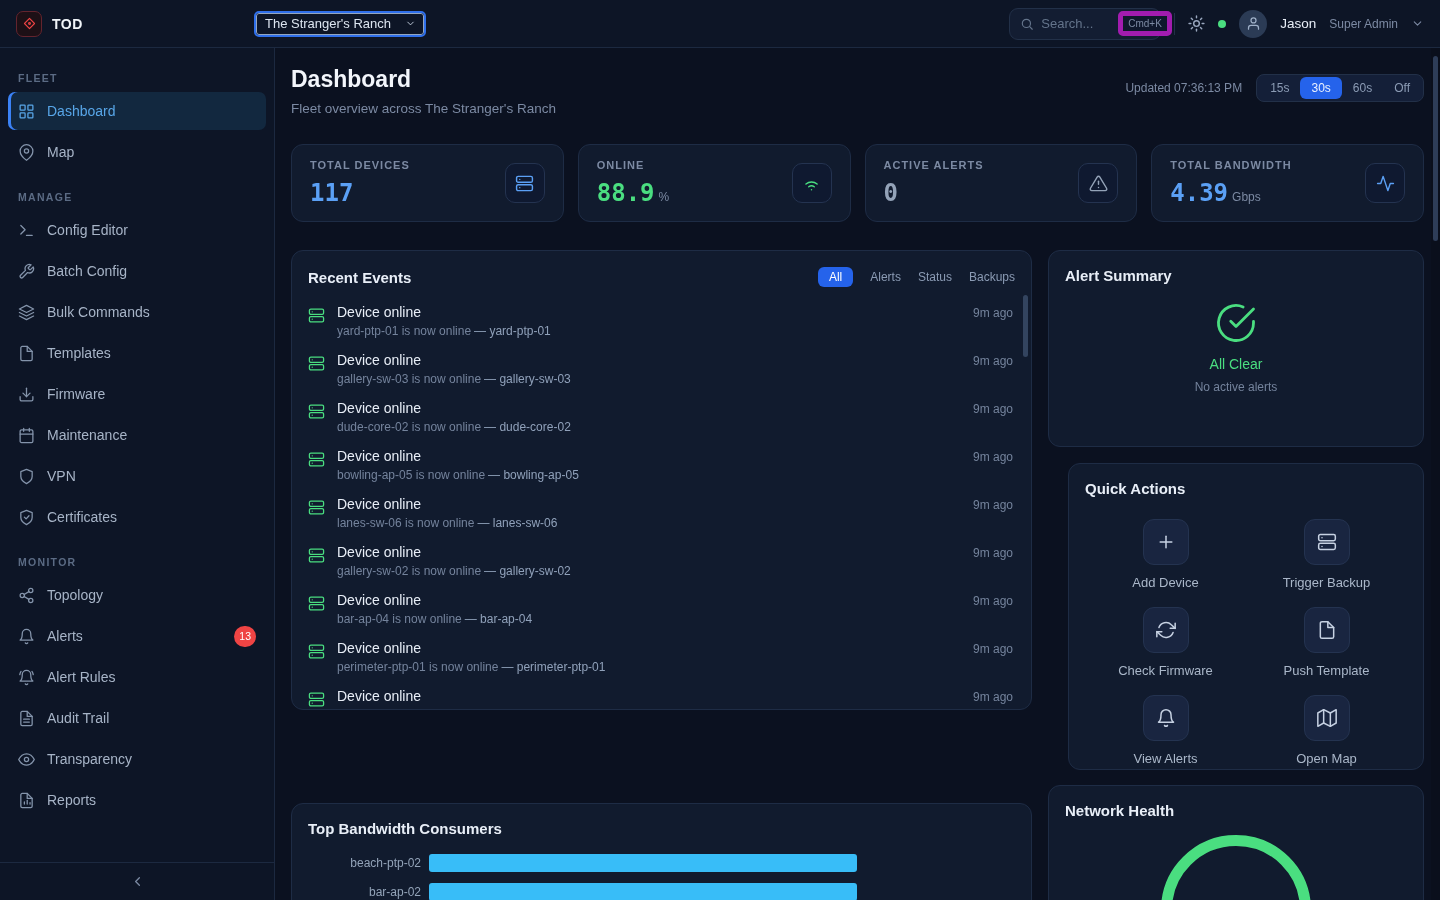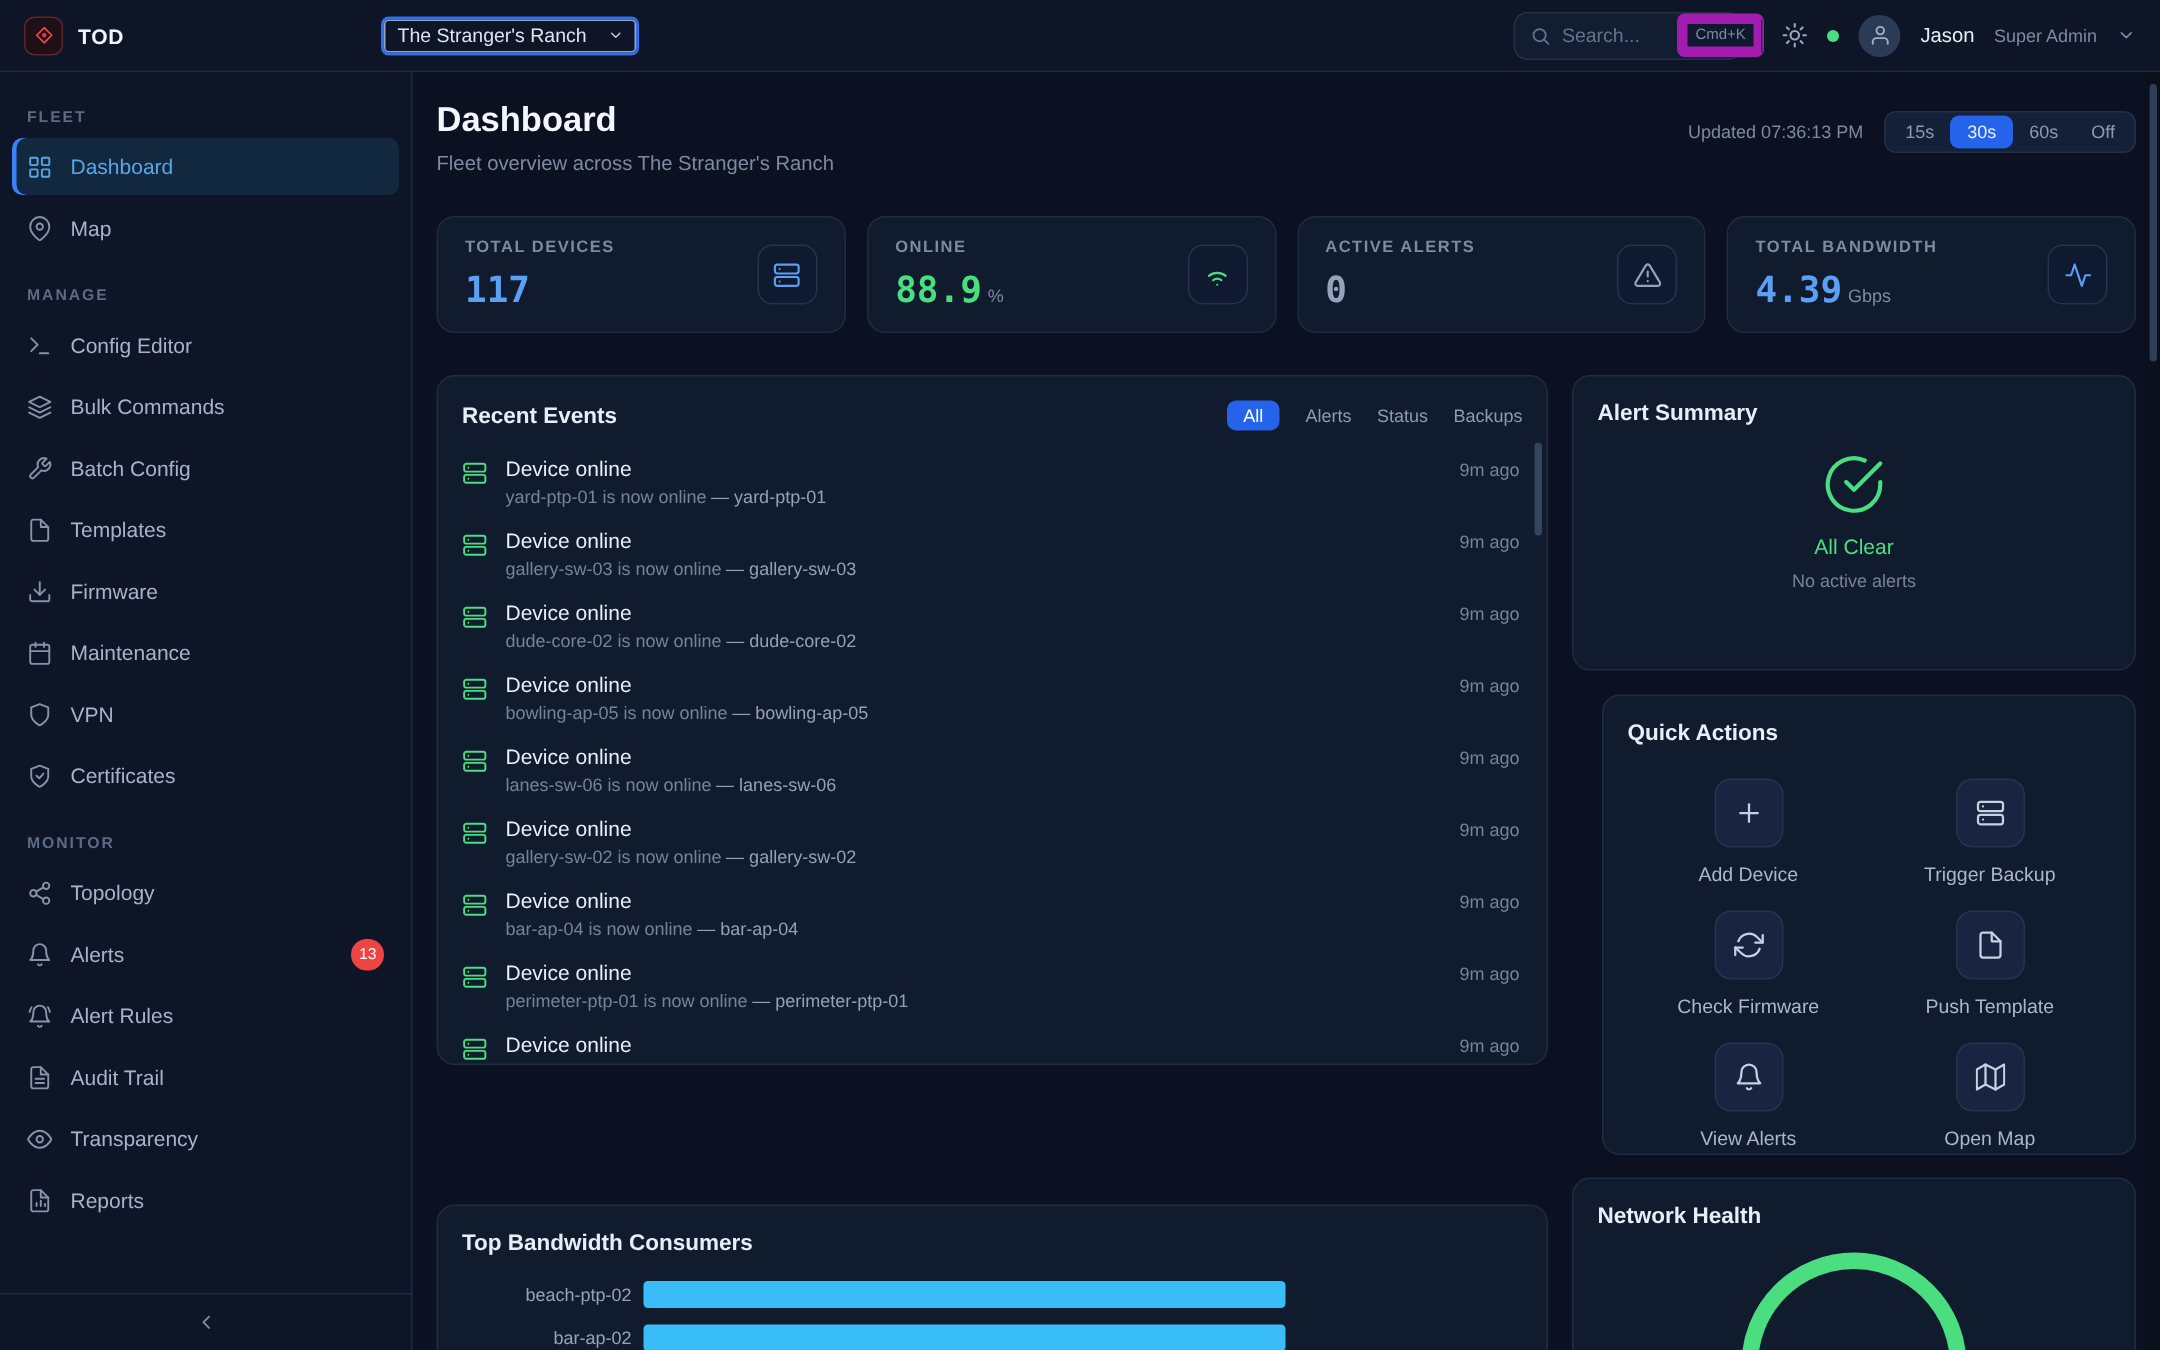--- a/index.html
+++ b/index.html
@@ -14,21 +14,21 @@
   .logo svg { width:15px; height:15px; stroke-width:1.8; }
   .brand-name { font-weight:bold; font-size:14px; letter-spacing:.5px; color:#f1f5f9; }
   .site-select { margin-left:16px; display:flex; align-items:center; background:#0d1526; border:1px solid #93a6c0; outline:2px solid #2f6feb; border-radius:3px; padding:2px 7px 3px 8px; font-size:13px; color:#dce5f0; cursor:pointer; }
   .site-select .chev { margin-left:14px; color:#c5d1e0; }
   .site-select .chev svg { width:11px; height:11px; }
   .tb-right { margin-left:auto; display:flex; align-items:center; gap:13px; }
   .searchbox { display:flex; align-items:center; gap:7px; background:#131d32; border:1px solid #223048; border-radius:9px; height:32px; padding:0 7px 0 10px; width:152px; }
   .searchbox svg { width:14px; height:14px; color:#64748b; flex:none; }
   .searchbox input { background:transparent; border:none; outline:none; color:#cbd5e1; font-size:13px; width:70px; font-family:inherit; }
   .searchbox input::placeholder { color:#64748b; }
-  .kbd { font-size:10px; color:#7c8aa3; border:7px solid #a21caf; border-radius:5px; padding:2px 5px; background:#0f182c; white-space:nowrap; }
+  .kbd { font-size:10px; color:#7c8aa3; border:5px solid #a21caf; border-radius:5px; padding:2px 5px; background:#0f182c; white-space:nowrap; }
   .tb-divider { width:1px; height:22px; background:#223048; }
   .iconbtn { color:#9aa8bf; display:flex; align-items:center; cursor:pointer; }
   .iconbtn svg { width:17px; height:17px; }
   .status-dot { width:8px; height:8px; border-radius:50%; background:#4ade80; }
   .avatar { width:28px; height:28px; border-radius:50%; background:#2b3b55; display:flex; align-items:center; justify-content:center; color:#9fb0c8; cursor:pointer; }
   .avatar svg { width:15px; height:15px; }
   .uname { font-size:13.5px; color:#e8eef7; }
   .urole { font-size:12px; color:#7c8aa3; }
   .umenu-chev { color:#7c8aa3; cursor:pointer; }
   .umenu-chev svg { width:13px; height:13px; }
@@ -334,29 +334,29 @@
 
       <div class="nav-section">MANAGE</div>
       <div class="nav-item">
         <svg class="ic">
             <use href="#i-terminal"></use>
           </svg>
         <span class="nav-label">Config Editor</span>
       </div>
       <div class="nav-item">
         <svg class="ic">
+            <use href="#i-wrench"></use>
+          </svg>
+        <span class="nav-label">Batch Config</span>
+      </div>
+      <div class="nav-item">
+        <svg class="ic">
             <use href="#i-layers"></use>
           </svg>
         <span class="nav-label">Bulk Commands</span>
-      </div>
-      <div class="nav-item">
-        <svg class="ic">
-            <use href="#i-wrench"></use>
-          </svg>
-        <span class="nav-label">Batch Config</span>
       </div>
       <div class="nav-item">
         <svg class="ic">
             <use href="#i-file"></use>
           </svg>
         <span class="nav-label">Templates</span>
       </div>
       <div class="nav-item">
         <svg class="ic">
             <use href="#i-download"></use>

